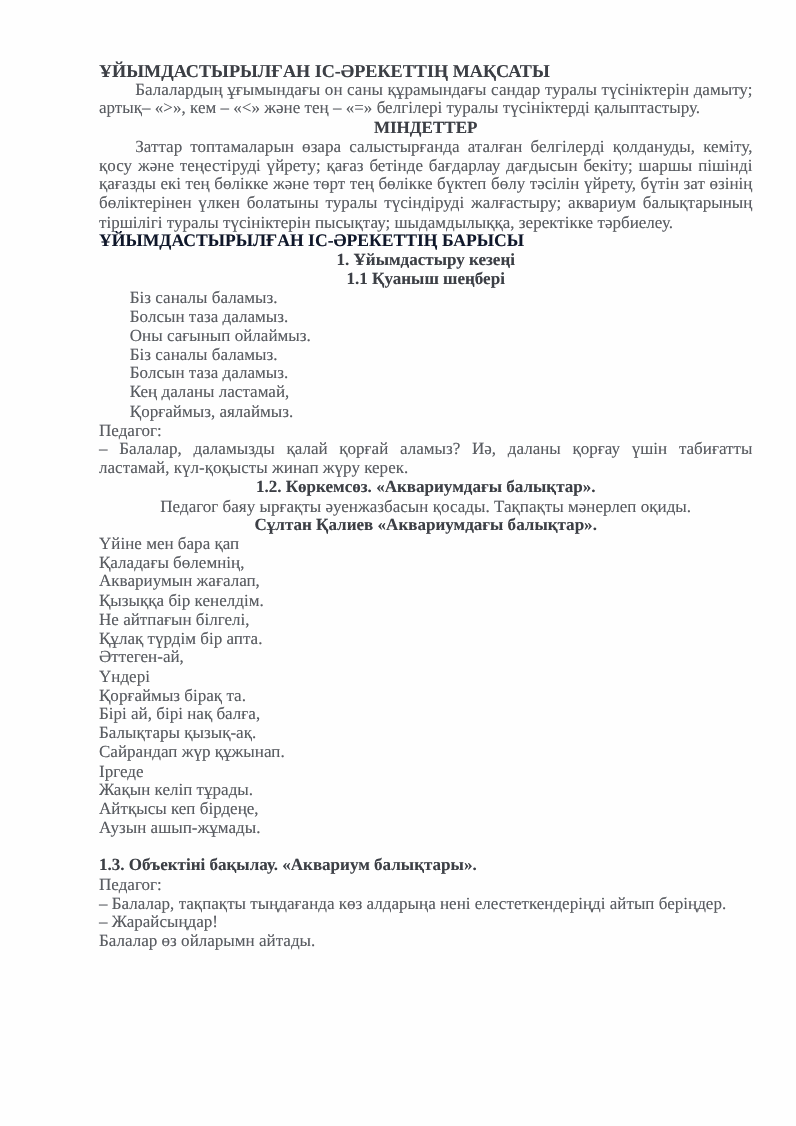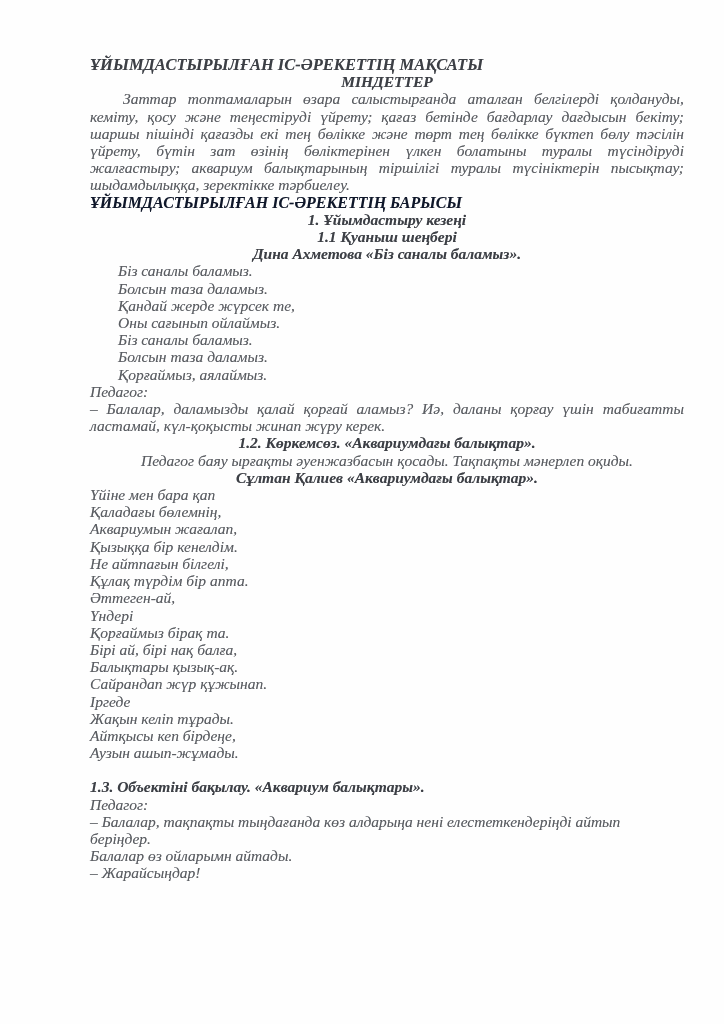--- a/index.html
+++ b/index.html
@@ -12,21 +12,20 @@
     width: 724px;
     height: 1024px;
     margin: 0 auto;
     background: #fefefe;
     overflow: hidden;
     font-family: "Liberation Serif", "DejaVu Serif", serif;
     font-size: 15.5px;
     line-height: 17.2px;
     color: #5a5d62;
     text-shadow: 0 0 0.5px rgba(110,112,116,0.55);
-    font-style: italic;
   }
   .content {
     position: absolute;
     left: 90px;
     top: 56px;
     width: 594px;
   }
   .content p, .content div {
     margin: 0;
     padding: 0;
@@ -65,38 +64,38 @@
   }
 </style>
 </head>
 <body>
 
 <div class="page">
   <div class="content">
 
     <p class="title-main">ҰЙЫМДАСТЫРЫЛҒАН ІС-ӘРЕКЕТТІҢ МАҚСАТЫ</p>
 
+    <p class="first-indent justify">Балалардың ұғымындағы он саны құрамындағы сандар туралы түсініктерін дамыту; артық– «&gt;», кем – «&lt;» және тең – «=» белгілері туралы түсініктерді қалыптастыру.</p>
 
     <p class="b h-ind">МІНДЕТТЕР</p>
 
     <p class="first-indent justify">Заттар топтамаларын өзара салыстырғанда аталған белгілерді қолдануды, кеміту, қосу және теңестіруді үйрету; қағаз бетінде бағдарлау дағдысын бекіту; шаршы пішінді қағазды екі тең бөлікке және төрт тең бөлікке бүктеп бөлу тәсілін үйрету, бүтін зат өзінің бөліктерінен үлкен болатыны туралы түсіндіруді жалғастыру; аквариум балықтарының тіршілігі туралы түсініктерін пысықтау; шыдамдылыққа, зеректікке тәрбиелеу.</p>
 
     <p class="title-second">ҰЙЫМДАСТЫРЫЛҒАН ІС-ӘРЕКЕТТІҢ БАРЫСЫ</p>
 
     <p class="b h-ind">1. Ұйымдастыру кезеңі</p>
     <p class="b h-ind">1.1 Қуаныш шеңбері</p>
-    <p class="b h-ind">Дина Ахметова «Біз саналы баламыз».</p>
 
     <div class="poem1">
       <div>Біз саналы баламыз.</div>
       <div>Болсын таза даламыз.</div>
-      <div>Қандай жерде жүрсек те,</div>
       <div>Оны сағынып ойлаймыз.</div>
       <div>Біз саналы баламыз.</div>
       <div>Болсын таза даламыз.</div>
+      <div>Кең даланы ластамай,</div>
       <div>Қорғаймыз, аялаймыз.</div>
     </div>
 
     <p>Педагог:</p>
     <p class="justify">– Балалар, даламызды қалай қорғай аламыз? Иә, даланы қорғау үшін табиғатты ластамай, күл-қоқысты жинап жүру керек.</p>
 
     <p class="b h-ind">1.2. Көркемсөз. «Аквариумдағы балықтар».</p>
     <p class="h-ind">Педагог баяу ырғақты әуенжазбасын қосады. Тақпақты мәнерлеп оқиды.</p>
     <p class="b h-ind">Сұлтан Қалиев «Аквариумдағы балықтар».</p>
 
@@ -117,17 +116,17 @@
       <div>Жақын келіп тұрады.</div>
       <div>Айтқысы кеп бірдеңе,</div>
       <div>Аузын ашып-жұмады.</div>
     </div>
 
     <div class="gap-line"></div>
 
     <p class="b">1.3. Объектіні бақылау. «Аквариум балықтары».</p>
     <p>Педагог:</p>
     <p>– Балалар, тақпақты тыңдағанда көз алдарыңа нені елестеткендеріңді айтып беріңдер.</p>
+    <p>– Жарайсыңдар!</p>
     <p>Балалар өз ойларымн айтады.</p>
-    <p>– Жарайсыңдар!</p>
 
   </div>
 </div>
 
 </body></html>

